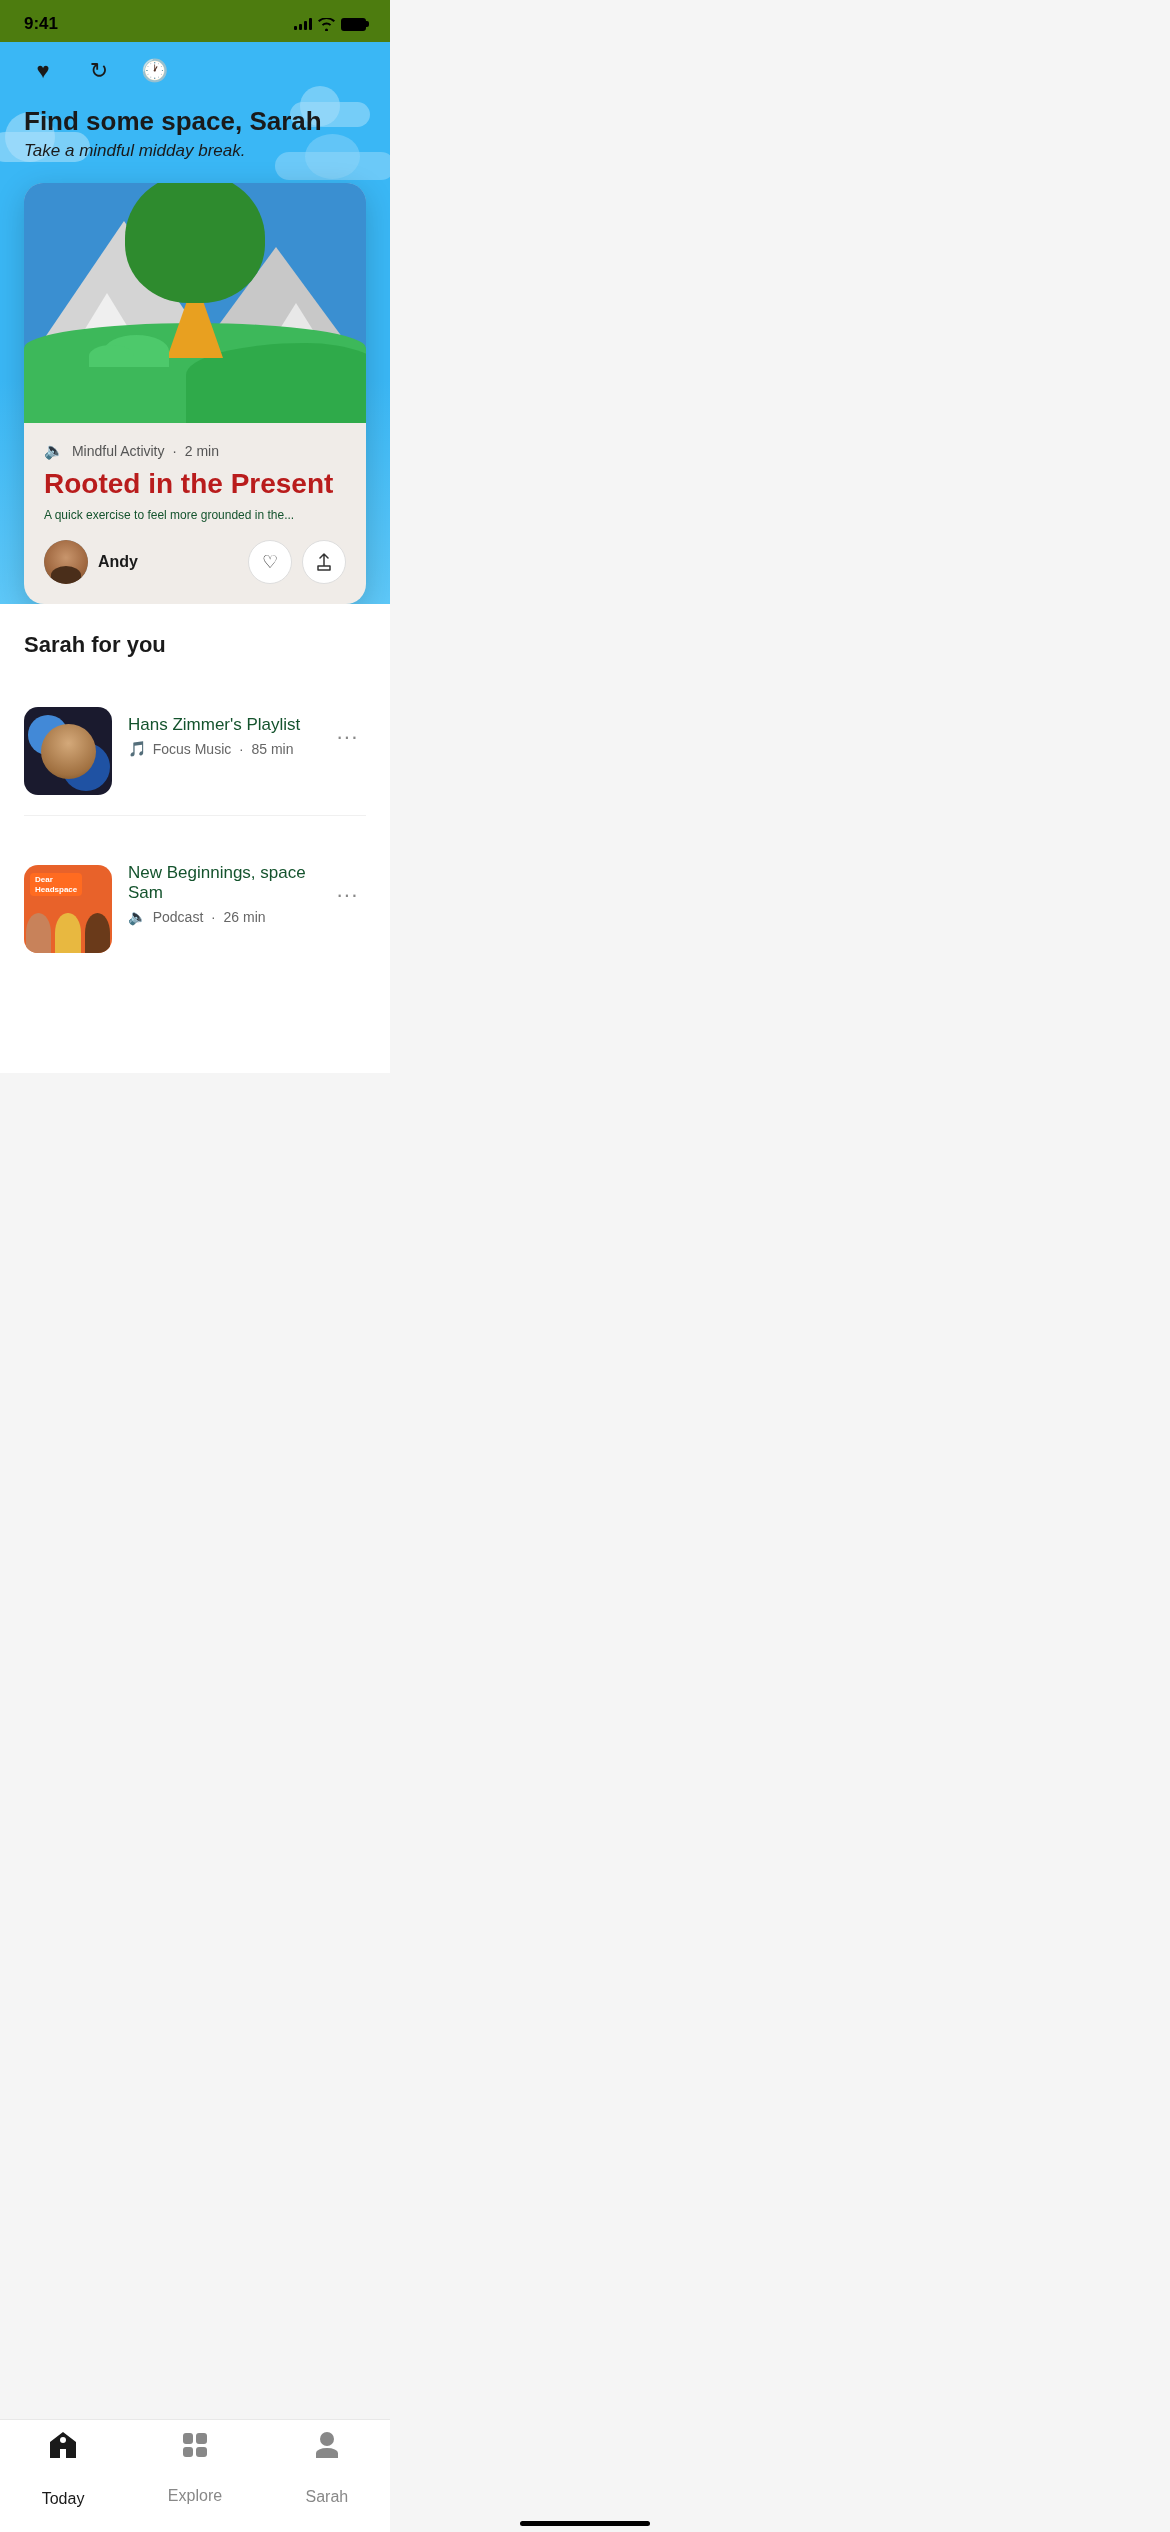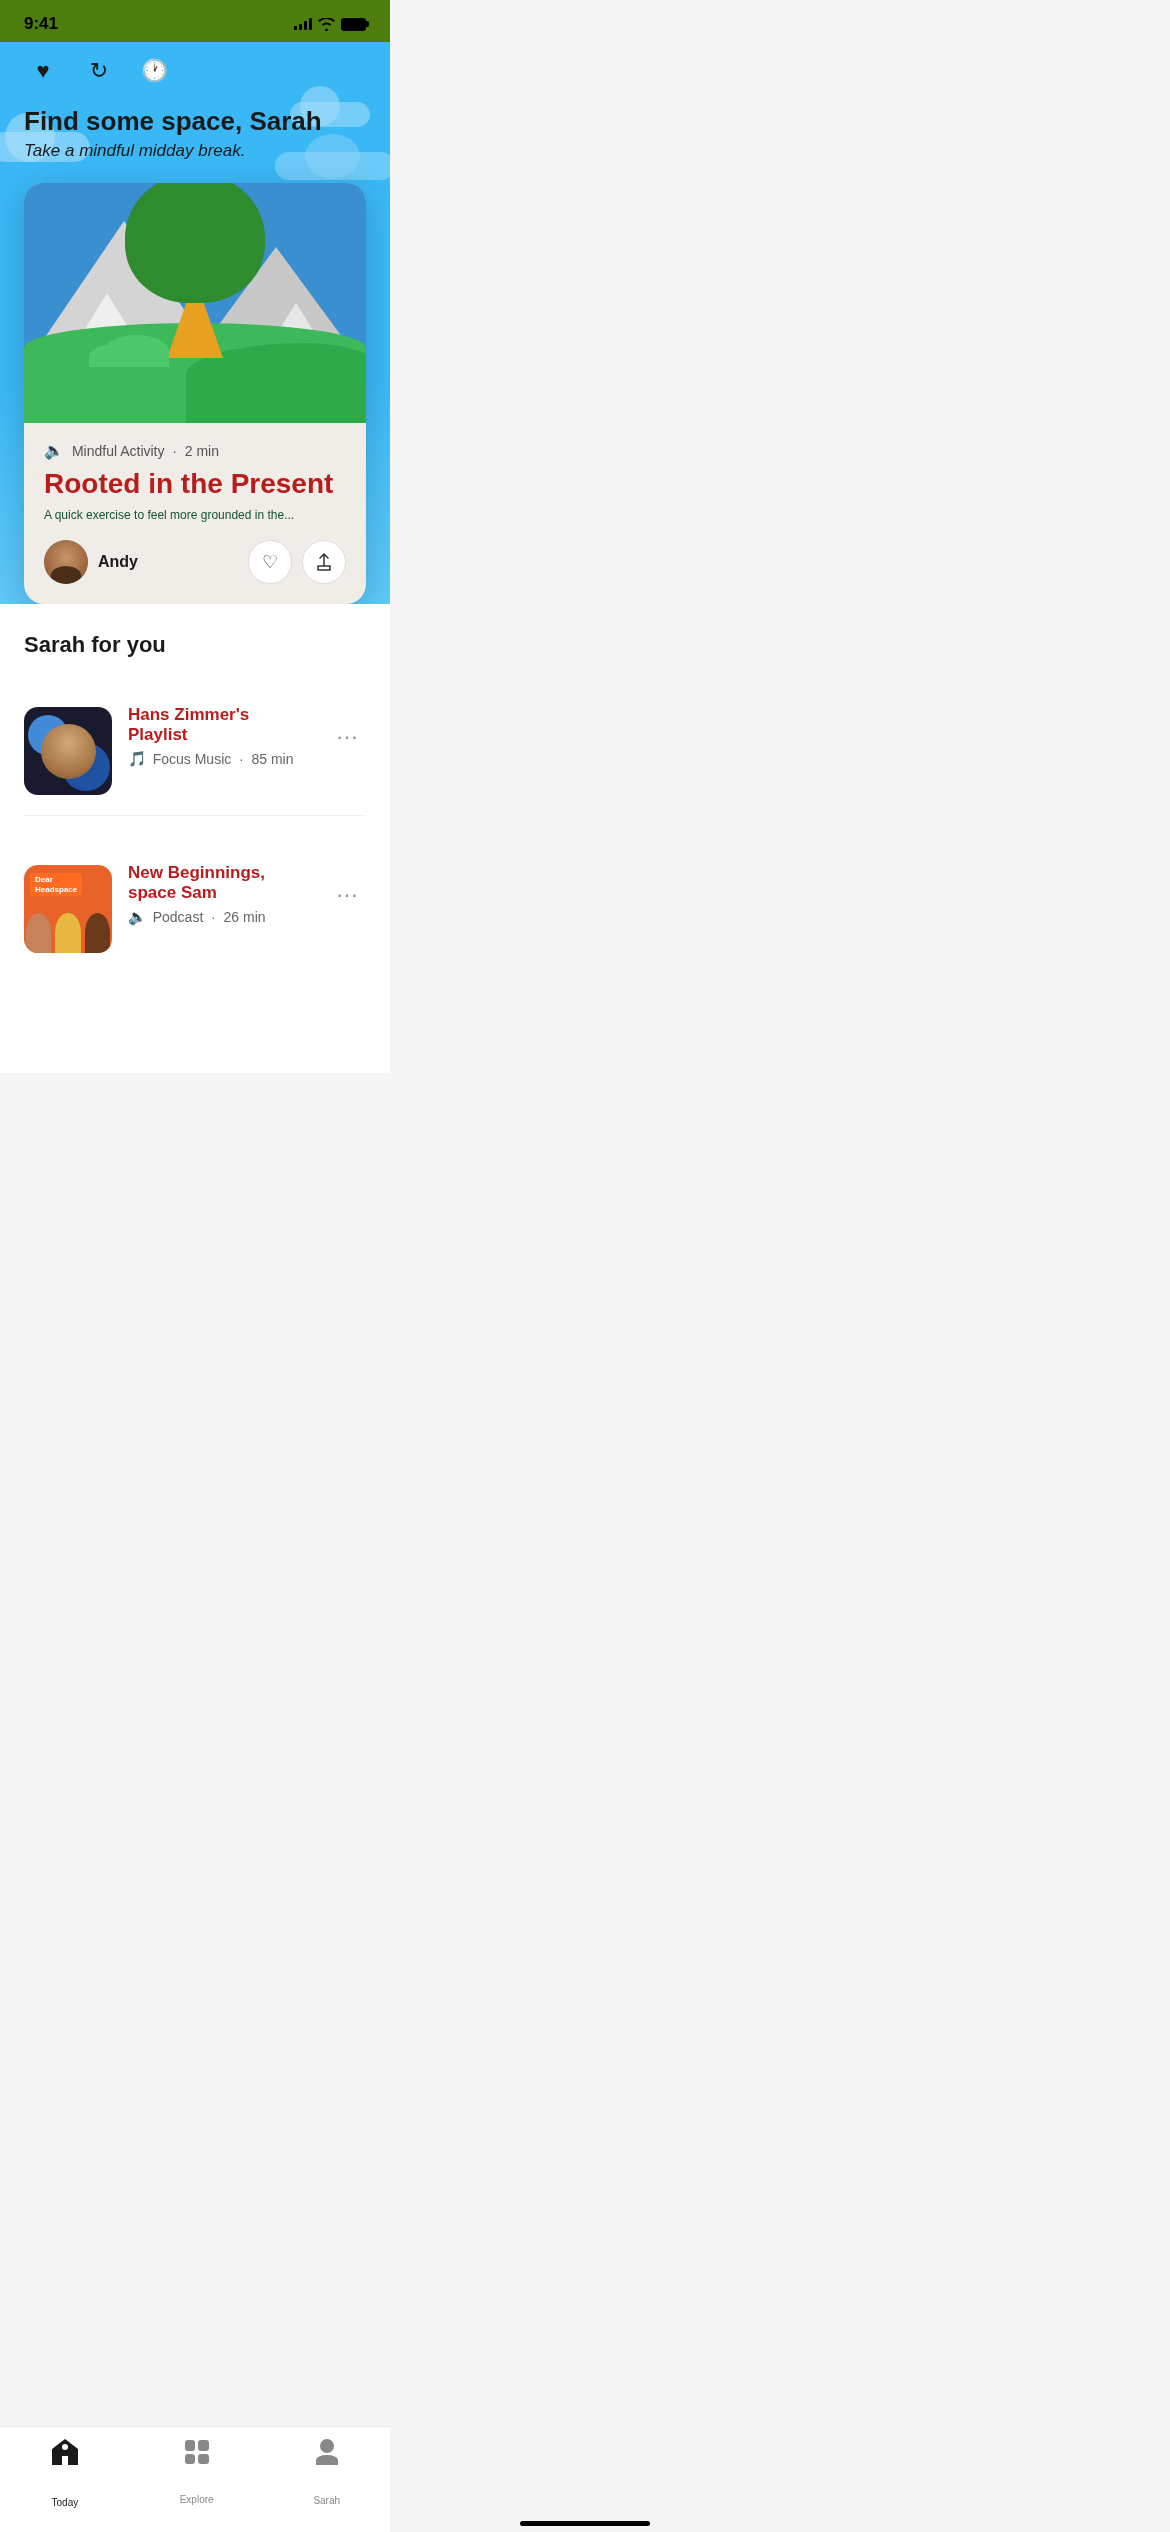--- a/index.html
+++ b/index.html
@@ -485,22 +485,22 @@
       margin: 0 2px;
     }
     .dear-face-1 { background: #c8825a; }
     .dear-face-2 { background: #e8b840; }
     .dear-face-3 { background: #6a3a1a; }
     .list-info {
       flex: 1;
     }
     .list-title {
       font-size: 17px;
-      font-weight: 700;
-      color: #b91c1c;
+      font-weight: 400;
+      color: #14532d;
       margin-bottom: 5px;
     }
     .list-meta {
       display: flex;
       align-items: center;
       gap: 6px;
       font-size: 14px;
       color: #666;
     }
     .list-meta-icon {
@@ -529,21 +529,21 @@
       z-index: 100;
     }
     .nav-item {
       display: flex;
       flex-direction: column;
       align-items: center;
       gap: 4px;
       cursor: pointer;
     }
     .nav-label {
-      font-size: 10px;
+      font-size: 16px;
       color: #888;
       margin-top: 26px;
     }
     .nav-label.active { color: #1a1a1a; }
 
     
     .grid-icon {
       display: grid;
       grid-template-columns: 1fr 1fr;
       gap: 3px;

